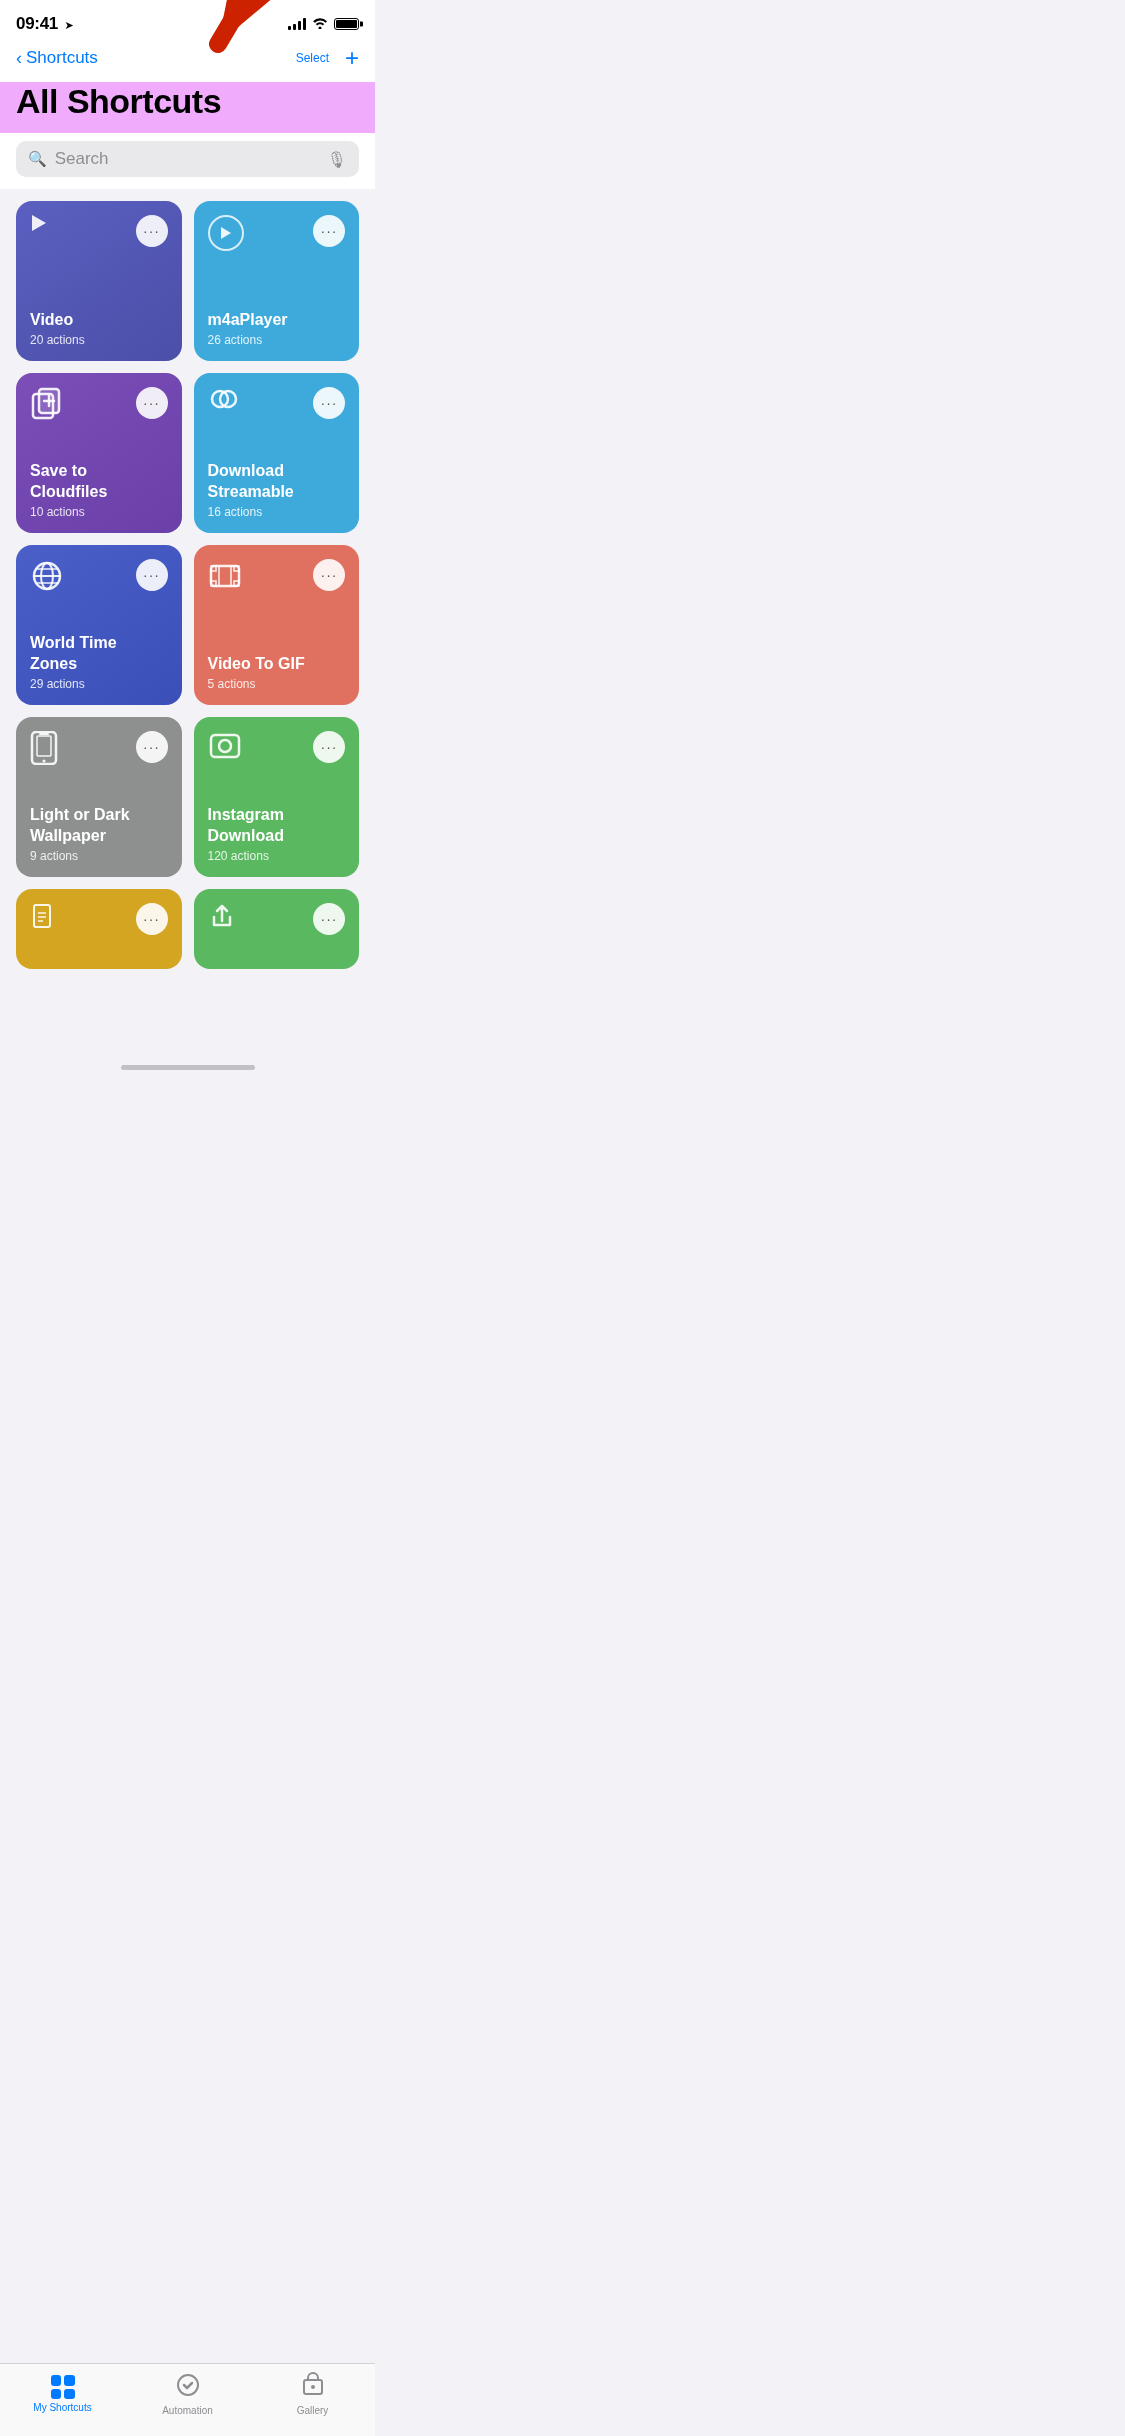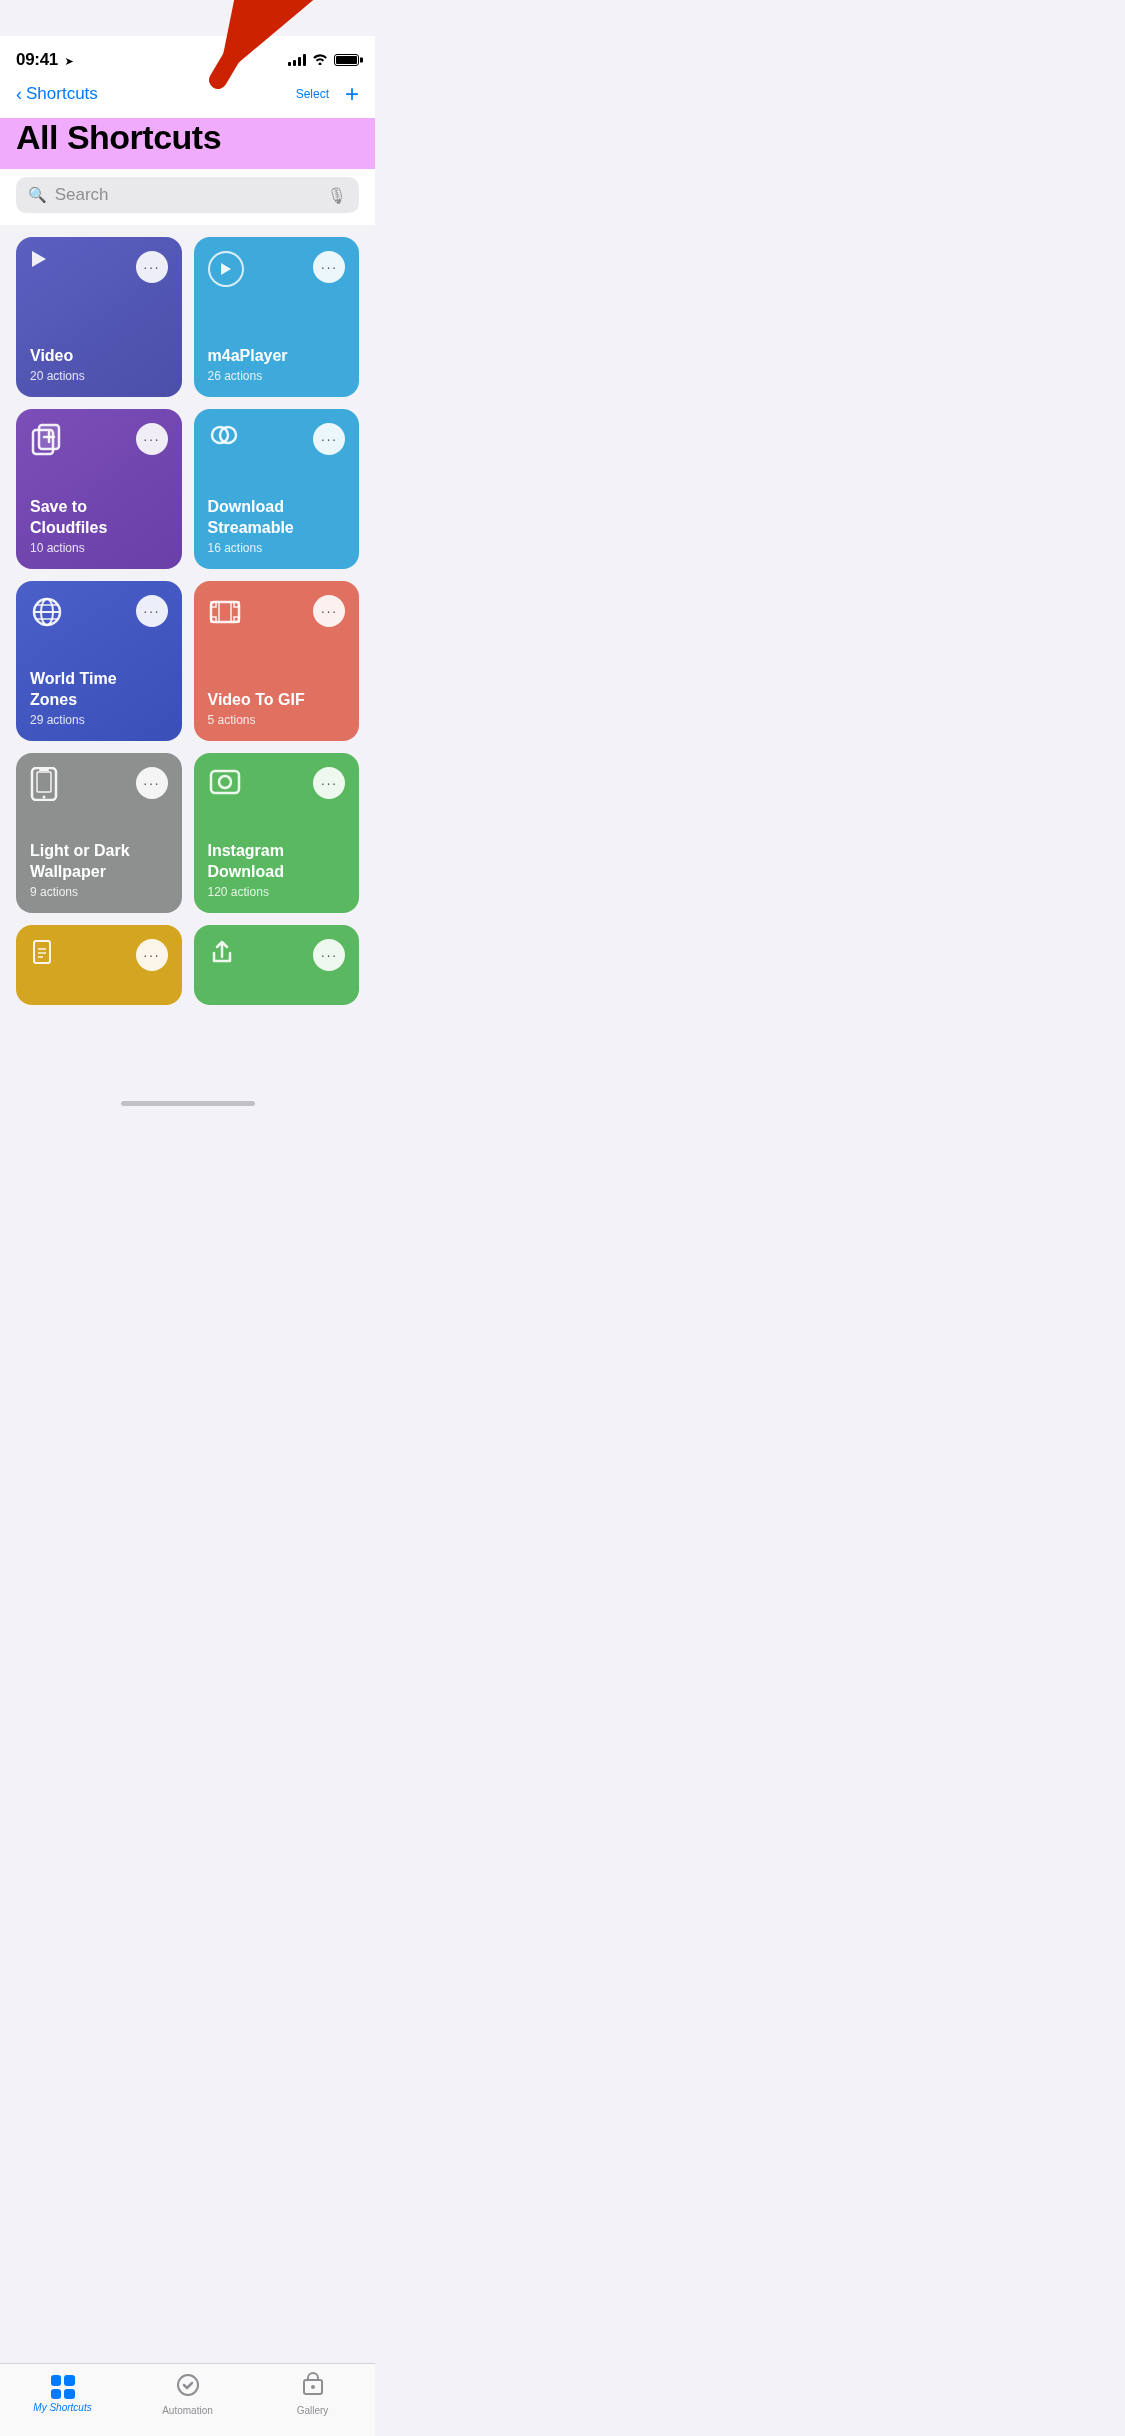--- a/index.html
+++ b/index.html
@@ -13,21 +13,20 @@
       position: relative;
     }
 
     
     .status-bar {
       display: flex;
       justify-content: space-between;
       align-items: center;
       padding: 14px 16px 4px;
       background: #fff;
-      margin-top: 36px;
     }
     .status-time {
       font-size: 17px;
       font-weight: 600;
       letter-spacing: -0.3px;
     }
     .status-icons {
       display: flex;
       align-items: center;
       gap: 6px;
@@ -254,21 +253,21 @@
       display: flex;
       flex-direction: column;
       align-items: center;
       gap: 3px;
       cursor: pointer;
       flex: 1;
     }
     .tab-label {
       font-size: 10px;
     }
-    .tab-active .tab-label { color: #007aff; font-style: italic; }
+    .tab-active .tab-label { color: #007aff; }
     .tab-inactive .tab-label { color: #8e8e93; }
 
     
     .home-indicator {
       width: 134px;
       height: 5px;
       background: #000;
       border-radius: 3px;
       margin: 6px auto 0;
       opacity: 0.2;

